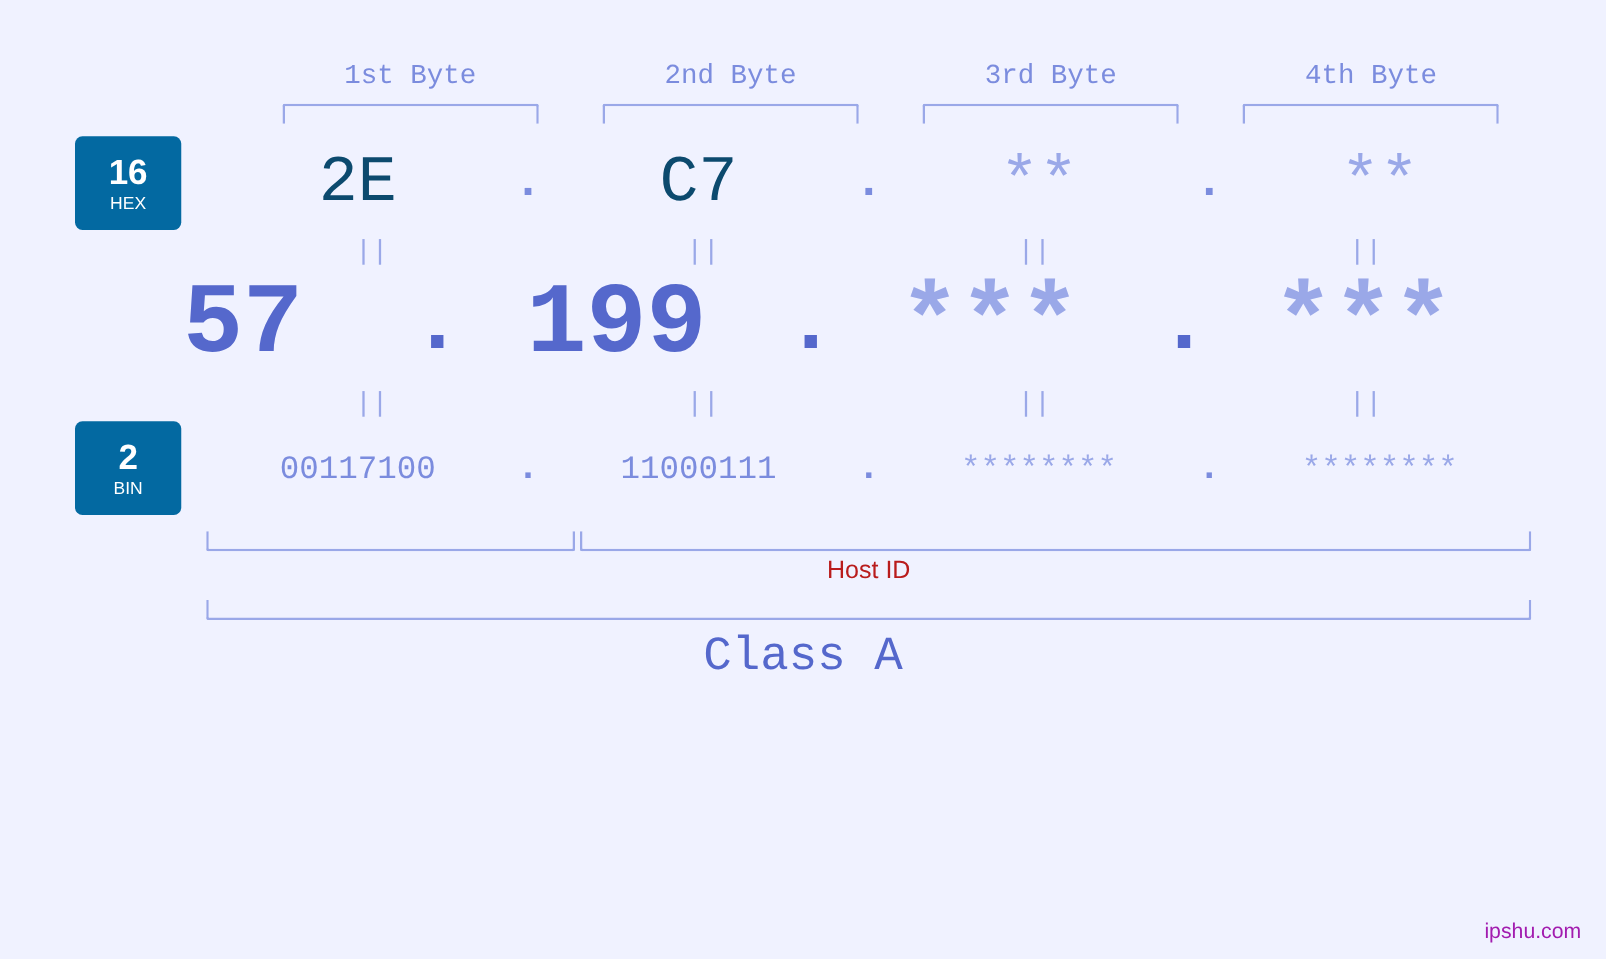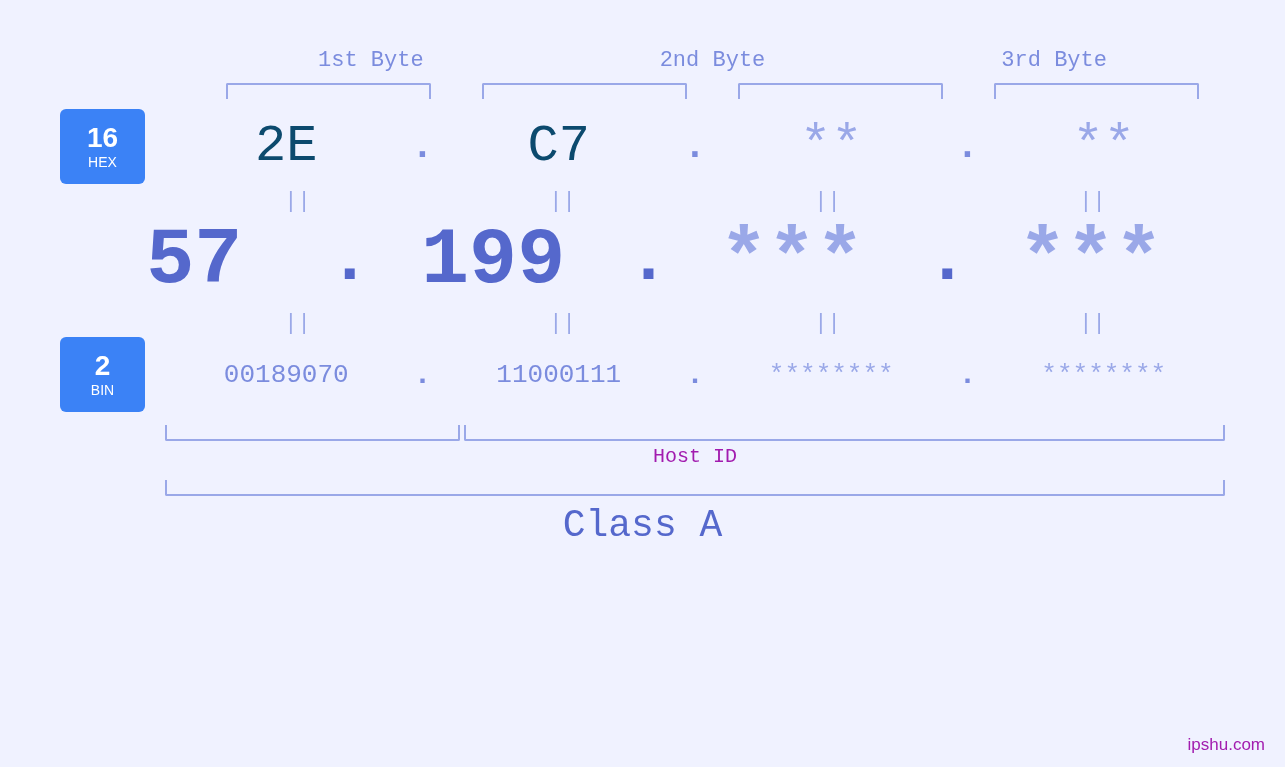--- a/index.html
+++ b/index.html
@@ -75,21 +75,21 @@
       display: flex;
       width: 100%;
       align-items: center;
       margin-bottom: 5px;
     }
 
     
     .badge {
       width: 85px;
       height: 75px;
-      background-color: #3b82f6;
+      background-color: #0369a1;
       border-radius: 6px;
       display: flex;
       flex-direction: column;
       align-items: center;
       justify-content: center;
       flex-shrink: 0;
       margin-right: 20px;
     }
 
     .badge-number {
@@ -218,23 +218,23 @@
       width: calc(25% + 30px);
       text-align: center;
       color: #7b8cde;
       font-size: 20px;
       font-family: 'Courier New', Courier, monospace;
     }
 
     .host-label {
       flex: 1;
       text-align: center;
-      color: #a21caf;
+      color: #b91c1c;
       font-size: 20px;
-      font-family: Liberation Mono, monospace;
+      font-family: Liberation Sans, sans-serif;
     }
 
     
     .outer-bracket-row {
       display: flex;
       width: 100%;
       padding-left: 105px;
       margin-top: 4px;
     }
 
@@ -266,20 +266,21 @@
   </style>
 </head>
 <body>
 
 <div class="container">
 
   <div class="byte-headers">
     <div class="byte-header">1st Byte</div>
     <div class="byte-header">2nd Byte</div>
     <div class="byte-header">3rd Byte</div>
+    <div class="byte-header">4th Byte</div>
   </div>
 
   <div class="bracket-row">
     <div class="bracket-cell">
       <div class="bracket"></div>
     </div>
     <div class="bracket-cell">
       <div class="bracket"></div>
     </div>
     <div class="bracket-cell">
@@ -331,21 +332,21 @@
     <div class="equals-cell">||</div>
     <div class="equals-cell">||</div>
   </div>
 
   <div class="value-section">
     <div class="badge">
       <span class="badge-number">2</span>
       <span class="badge-label">BIN</span>
     </div>
     <div class="values-row">
-      <div class="byte-value bin">00189070</div>
+      <div class="byte-value bin">00117100</div>
       <div class="dot-separator bin">.</div>
       <div class="byte-value bin">11000111</div>
       <div class="dot-separator bin">.</div>
       <div class="byte-value bin masked">********</div>
       <div class="dot-separator bin">.</div>
       <div class="byte-value bin masked">********</div>
     </div>
   </div>
 
   <div class="bottom-bracket-row">

